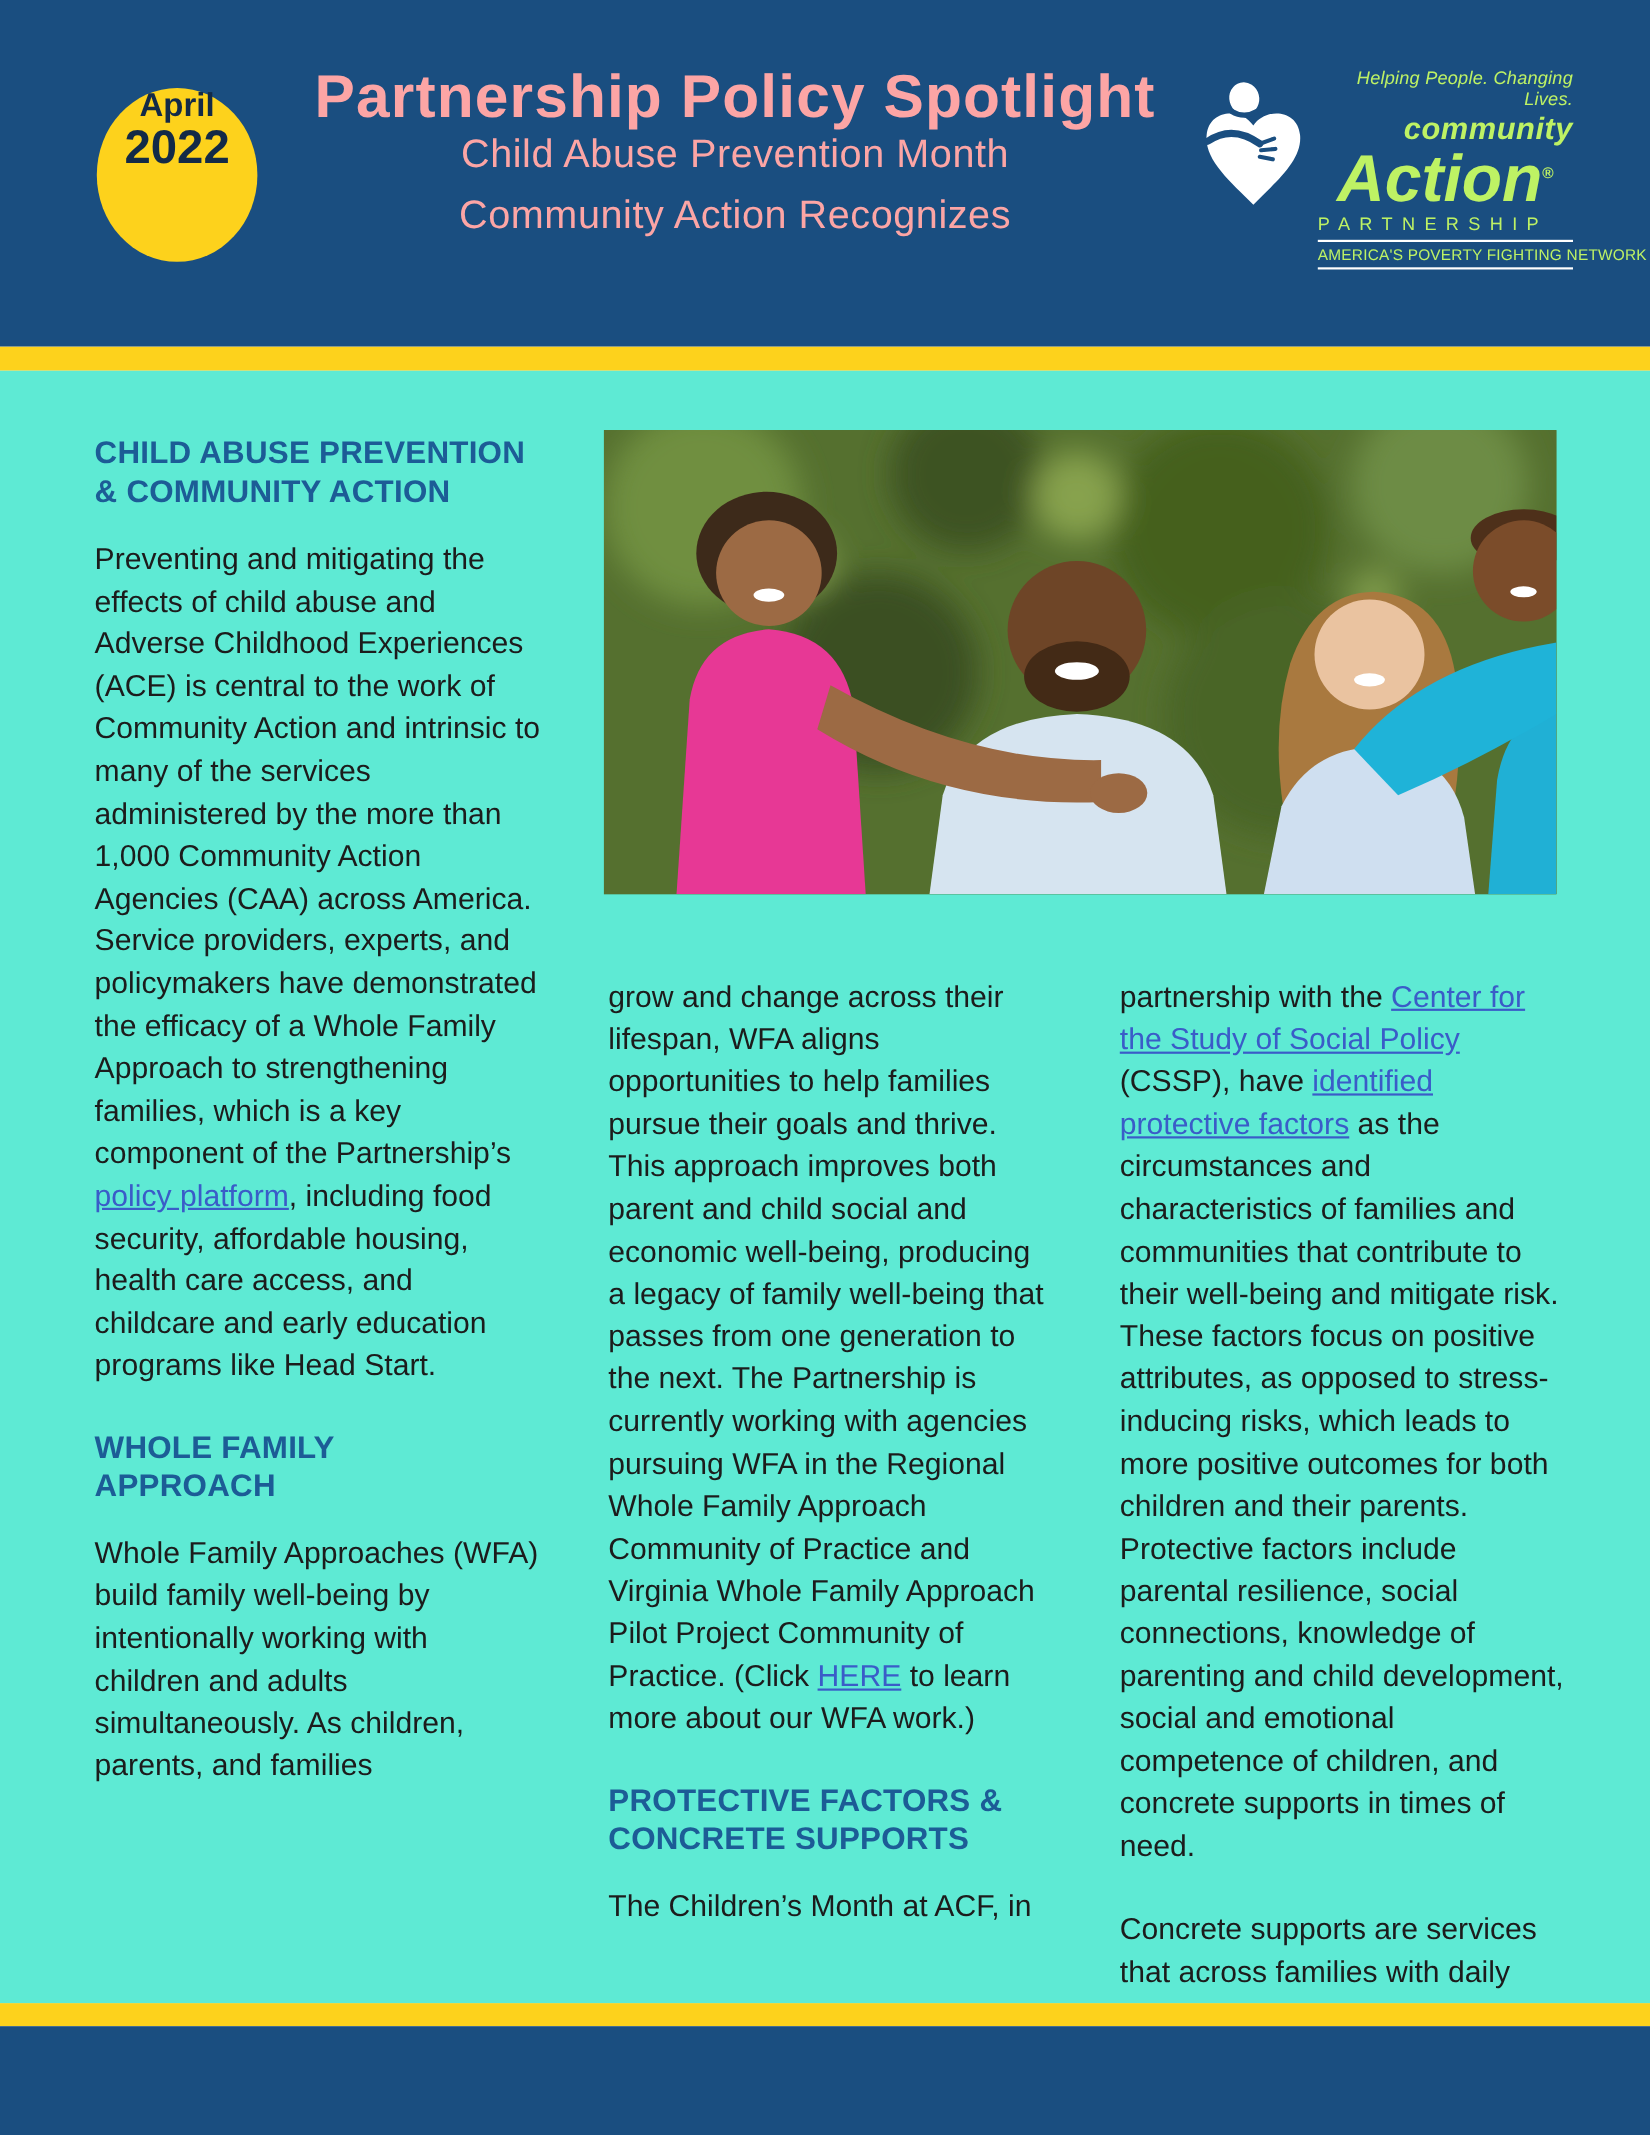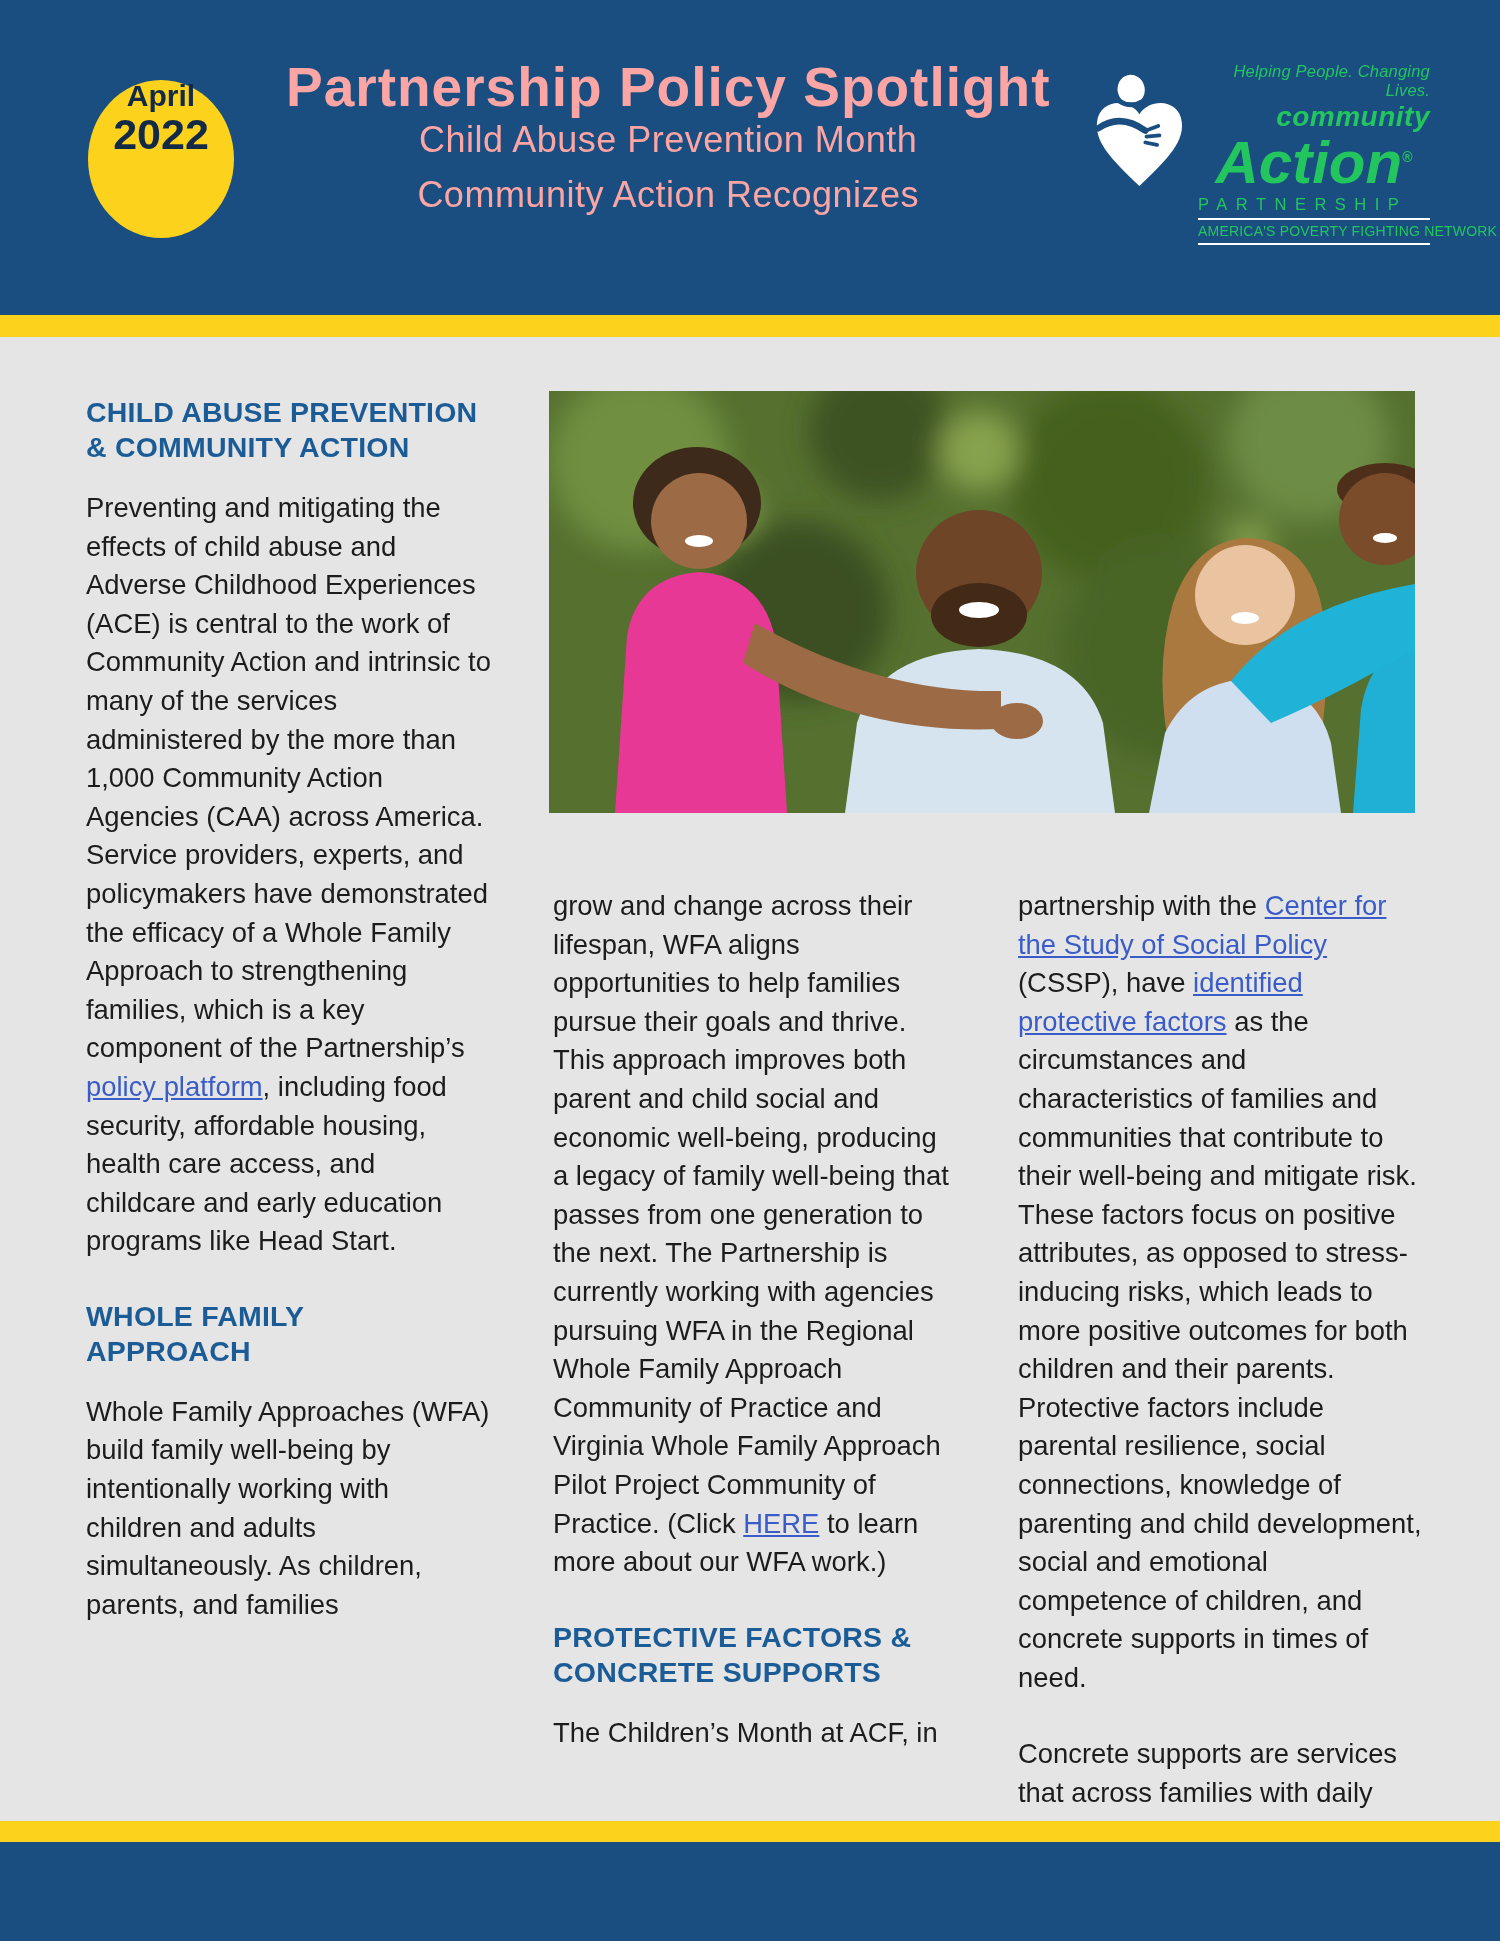--- a/index.html
+++ b/index.html
@@ -22,38 +22,38 @@
     background:var(--accent-yellow);display:flex;flex-direction:column;align-items:center;justify-content:flex-start;
     color:#132A47;text-align:center;
   }
   .date-badge .month{font-size:30px;font-weight:700;line-height:32px;}
   .date-badge .year{font-size:43px;font-weight:700;line-height:44px;}
   .title-block{position:absolute;left:286px;top:57px;color:#fca5a5;text-align:center;}
   .title-block h1{font-size:55px;font-weight:700;letter-spacing:1px;line-height:60px;}
   .subtitle{font-size:36px;font-weight:400;line-height:45px;letter-spacing:.5px;}
   .subtitle.first{margin-top:10px;}
   
-  .logo{position:absolute;right:70px;top:62px;display:flex;align-items:flex-start;color:#22c55e;}
+  .logo{position:absolute;right:70px;top:62px;display:flex;align-items:flex-start;color:#bef264;}
   .logo-mark{width:112px;height:128px;flex:0 0 auto;margin-top:10px;}
   .logo-text{width:232px;margin-left:2px;}
   .logo-tagline{font-size:16.5px;font-style:italic;font-weight:500;text-align:right;letter-spacing:.2px;}
   .logo-community{font-size:28px;font-weight:700;font-style:italic;text-align:right;line-height:28px;margin-top:3px;letter-spacing:.5px;}
   .logo-action{font-size:60px;font-weight:700;font-style:italic;text-align:center;line-height:52px;letter-spacing:0;}
   .logo-action sup{font-size:14px;font-style:normal;}
   .logo-partnership{font-size:16.5px;font-weight:400;letter-spacing:8.5px;text-align:left;margin-top:6px;white-space:nowrap;}
   .logo-banner{
     font-size:14px;font-weight:400;letter-spacing:.2px;margin-top:4px;
     border-top:2px solid #fff;border-bottom:2px solid #fff;padding:3px 0 4px;text-align:center;white-space:nowrap;
   }
   
   .bar-yellow-top{height:22px;background:var(--accent-yellow);}
   .bar-yellow-bottom{height:21px;background:var(--accent-yellow);}
   .footer-bar{height:99px;background:var(--header-blue);}
   
-  .content{position:relative;height:1484px;background:#e5e5e5;}
+  .content{position:relative;height:1484px;background:#5eead4;}
   .col{position:absolute;top:58px;width:406px;}
   .col-0{left:86px;}
   .col-1{left:553px;padding-top:492px;}
   .col-2{left:1018px;padding-top:492px;}
   .col h2{
     color:var(--heading-blue);font-size:28.5px;line-height:35px;font-weight:700;
     letter-spacing:.2px;white-space:pre-line;margin:0 0 24px;
   }
   .col h2:not(:first-child){margin-top:16px;}
   .col p{font-size:27.4px;line-height:38.6px;color:var(--body-text);margin:0 0 38px;}

